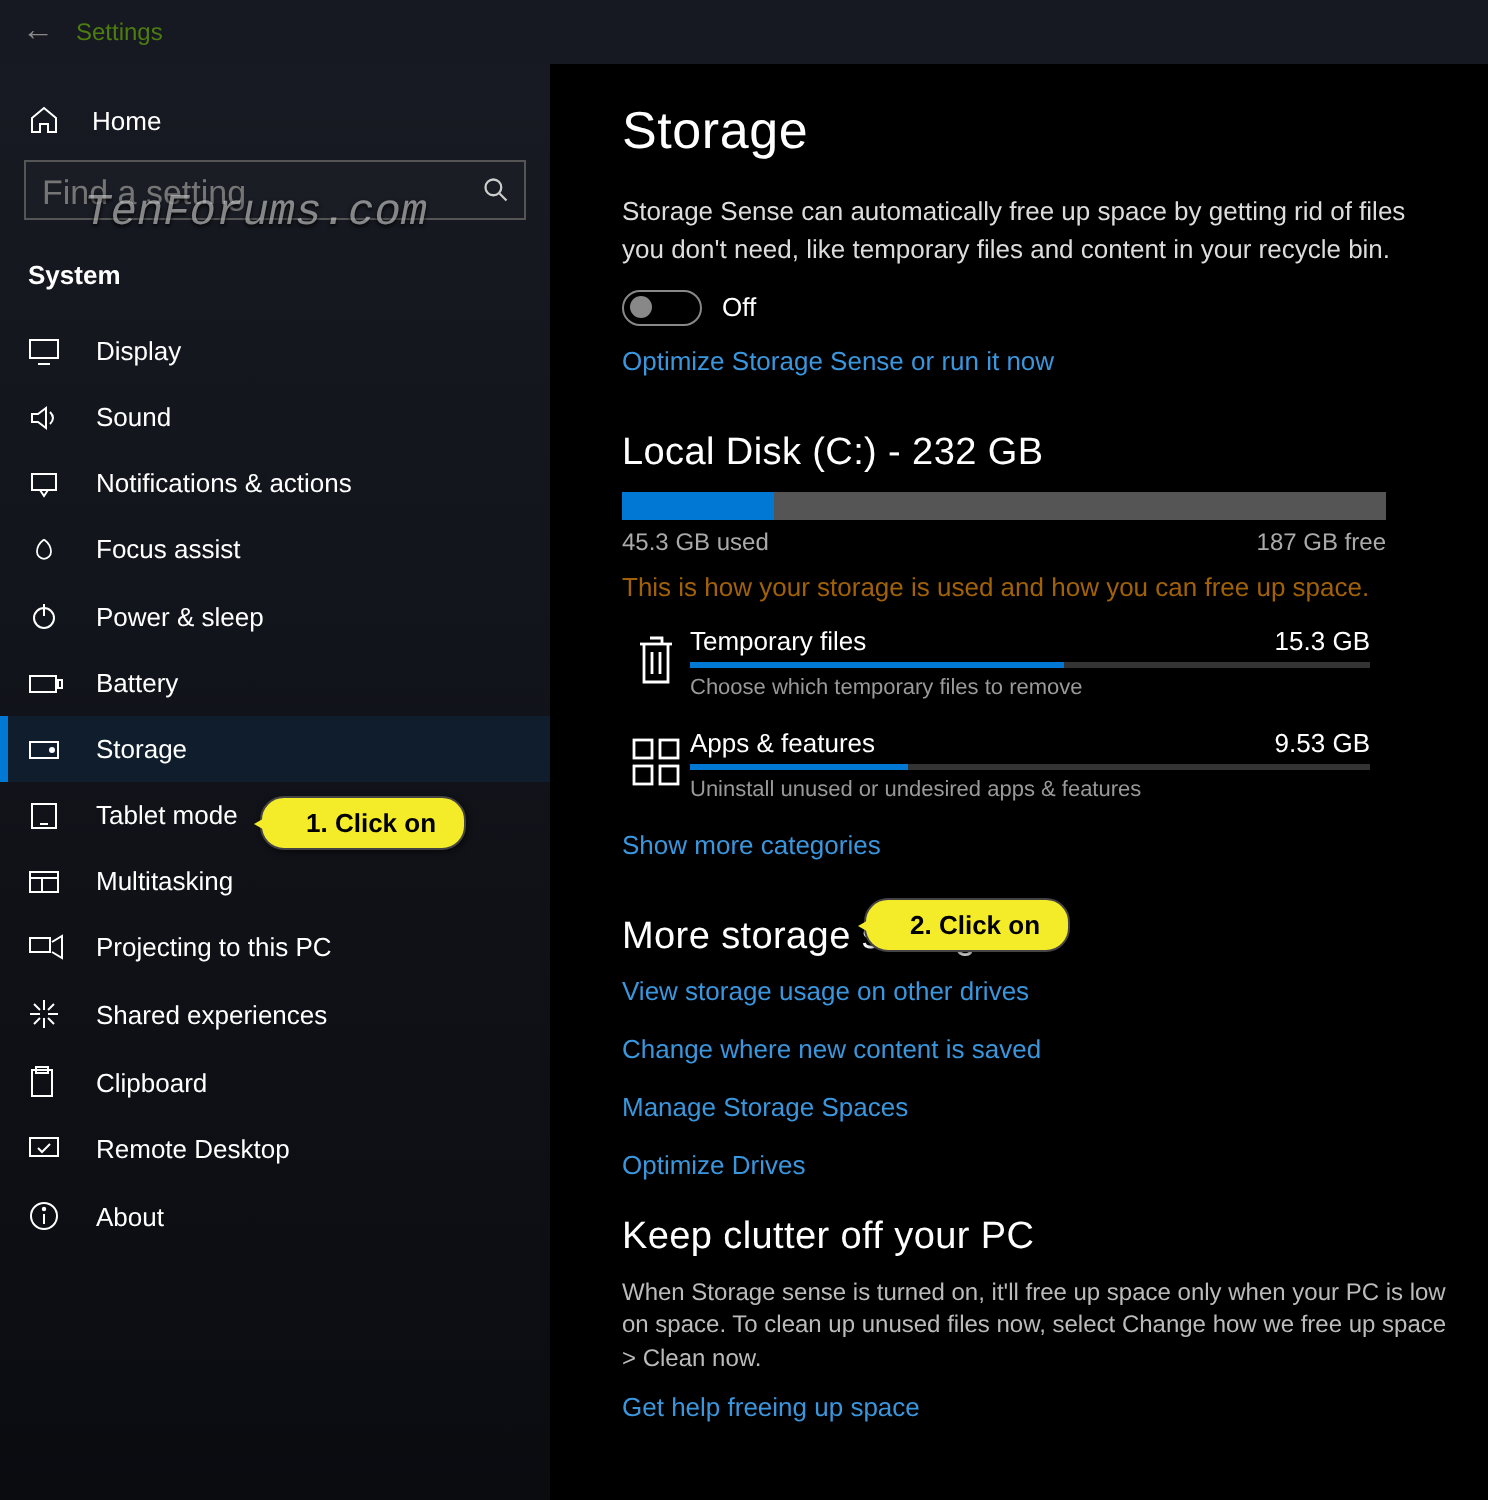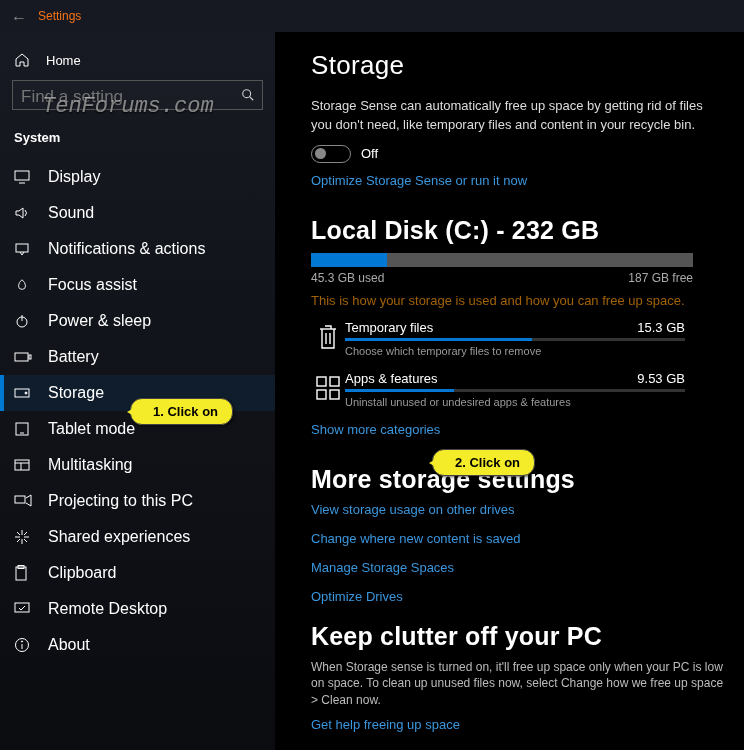--- a/index.html
+++ b/index.html
@@ -11,21 +11,21 @@
   font-size: 13px;
   overflow: hidden;
   position: relative;
 }
 .titlebar {
   position: absolute; top: 0; left: 0; right: 0; height: 32px;
   background: #161922;
   display: flex; align-items: center;
 }
 .titlebar .back { width: 38px; text-align: center; color: #888; font-size: 16px; }
-.titlebar .title { font-size: 12px; color: #f97316; }
+.titlebar .title { font-size: 12px; color: #4d7c0f; }
 .sidebar {
   position: absolute; left: 0; top: 32px; bottom: 0; width: 275px;
   background: linear-gradient(180deg,#171a22 0%, #12141b 40%, #0b0c10 100%);
   padding-top: 12px;
 }
 .home-row {
   display: flex; align-items: center; gap: 14px;
   padding: 8px 14px; color: #fff; font-size: 13px;
 }
 .home-row .icon { width: 18px; text-align: center; font-size: 15px; }
@@ -46,21 +46,21 @@
 }
 .search-box { position: relative; }
 .search-box .sicon {
   position: absolute; right: 8px; top: 50%; transform: translateY(-50%);
   color: #aaa; font-size: 13px;
 }
 .section-label { padding: 10px 14px; font-weight: 600; font-size: 13px; }
 .nav { margin-top: 4px; }
 .nav-item {
   display: flex; align-items: center; gap: 16px;
-  padding: 9px 14px; color: #fff; font-size: 16px;
+  padding: 9px 14px; color: #fff; font-size: 13px;
   cursor: default; position: relative;
 }
 .nav-item.selected {
   background: rgba(0,120,215,0.10);
 }
 .nav-item.selected::before {
   content: ""; position: absolute; left: 0; top: 0; bottom: 0; width: 4px;
   background: #0078d4;
 }
 .nav-item .icon { width: 18px; text-align: center; color: #eee; font-size: 14px; }
@@ -75,21 +75,21 @@
 .toggle-row { display: flex; align-items: center; gap: 10px; margin-bottom: 10px; }
 .toggle {
   width: 40px; height: 18px; border: 1px solid #888; border-radius: 10px;
   position: relative; background: #000;
 }
 .toggle::after {
   content: ""; position: absolute; left: 3px; top: 2px;
   width: 11px; height: 11px; border-radius: 50%; background: #888;
 }
 .link { color: #3a96dd; font-size: 13px; cursor: default; }
-.h2 { font-size: 25px; font-weight: 700; margin: 28px 0 8px 0; letter-spacing: 0.2px; }
+.h2 { font-size: 19px; font-weight: 400; margin: 28px 0 8px 0; letter-spacing: 0.2px; }
 .disk-bar {
   width: 382px; height: 14px; background: #555; position: relative; margin-bottom: 4px;
 }
 .disk-bar .fill { position: absolute; left:0; top:0; bottom:0; background: #0078d4; }
 .disk-info { display: flex; justify-content: space-between; width: 382px; color: #aaa; font-size: 12px; margin-bottom: 8px; }
 .body-text { font-size: 13px; color: #a16207; margin-bottom: 12px; }
 .storage-item { display: flex; gap: 0; margin-bottom: 14px; }
 .storage-item .sicon {
   width: 34px; height: 34px; display: flex; align-items: center; justify-content: center;
   font-size: 22px; color: #fff;

